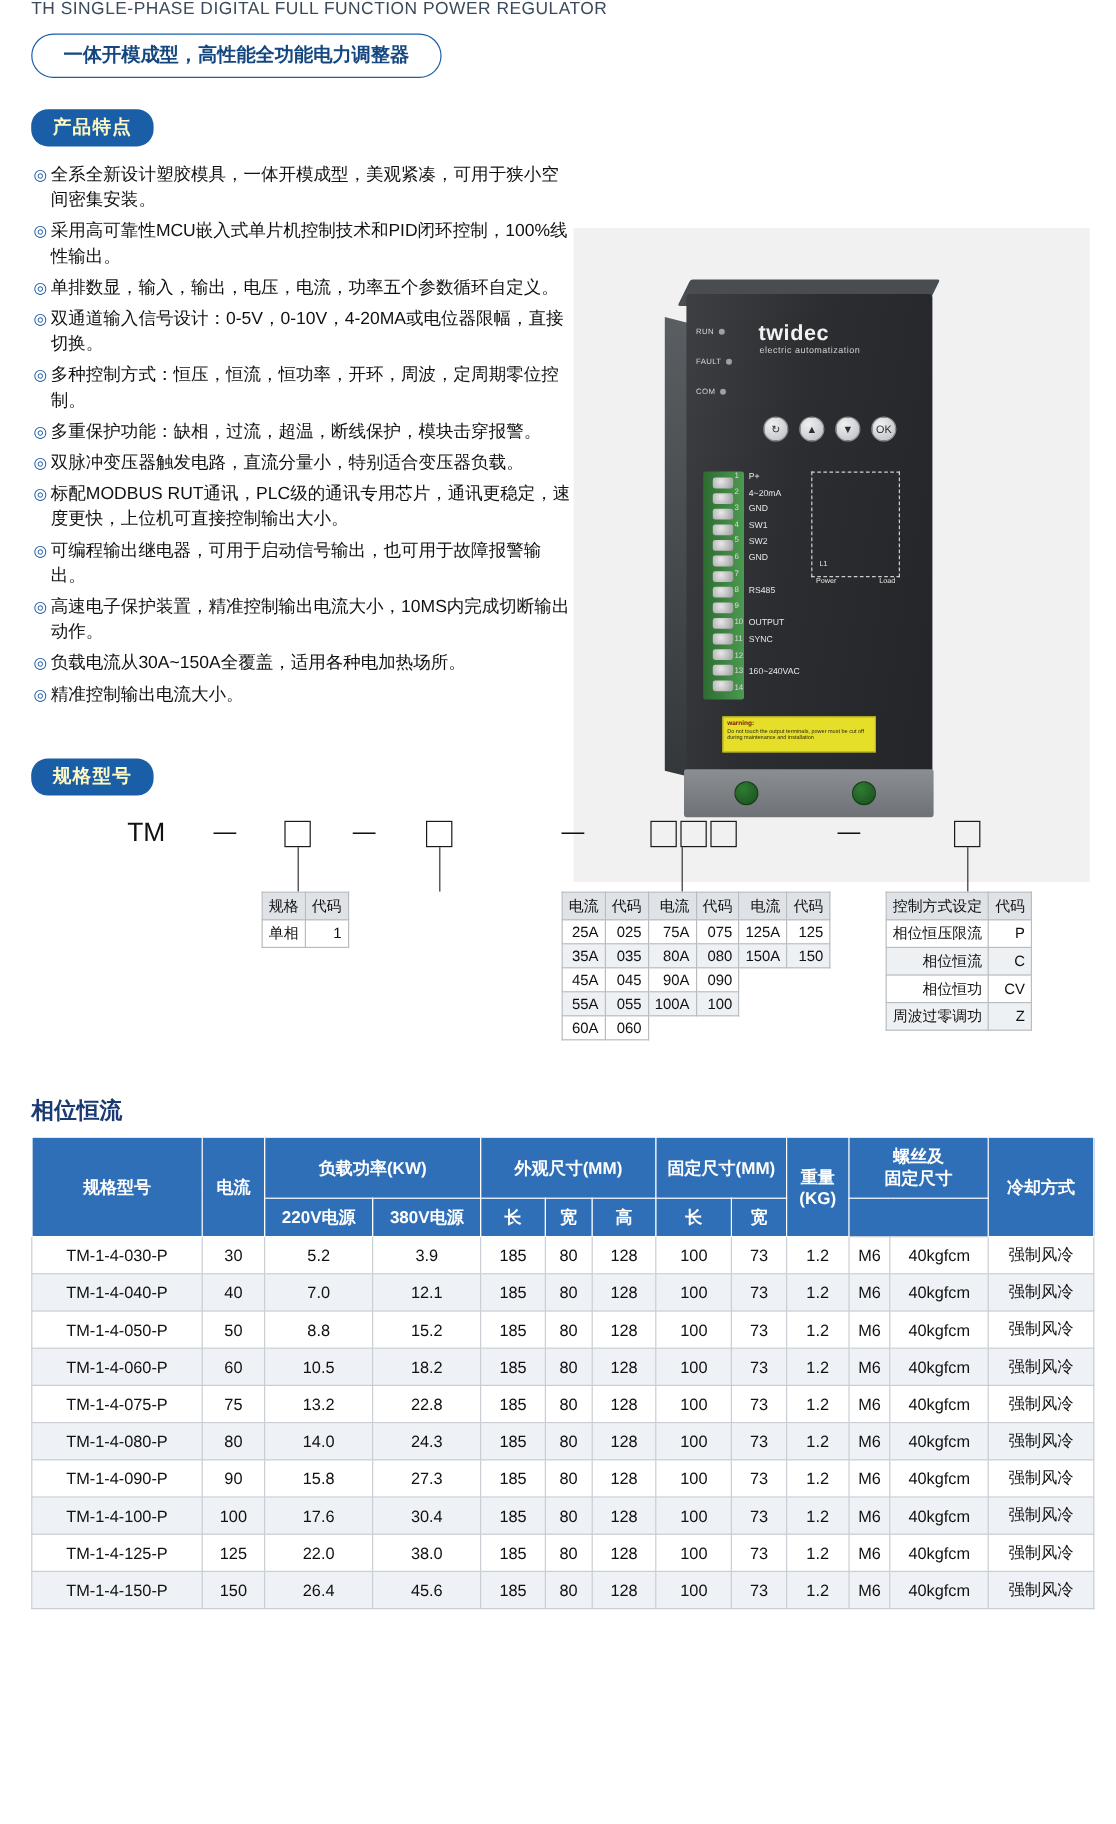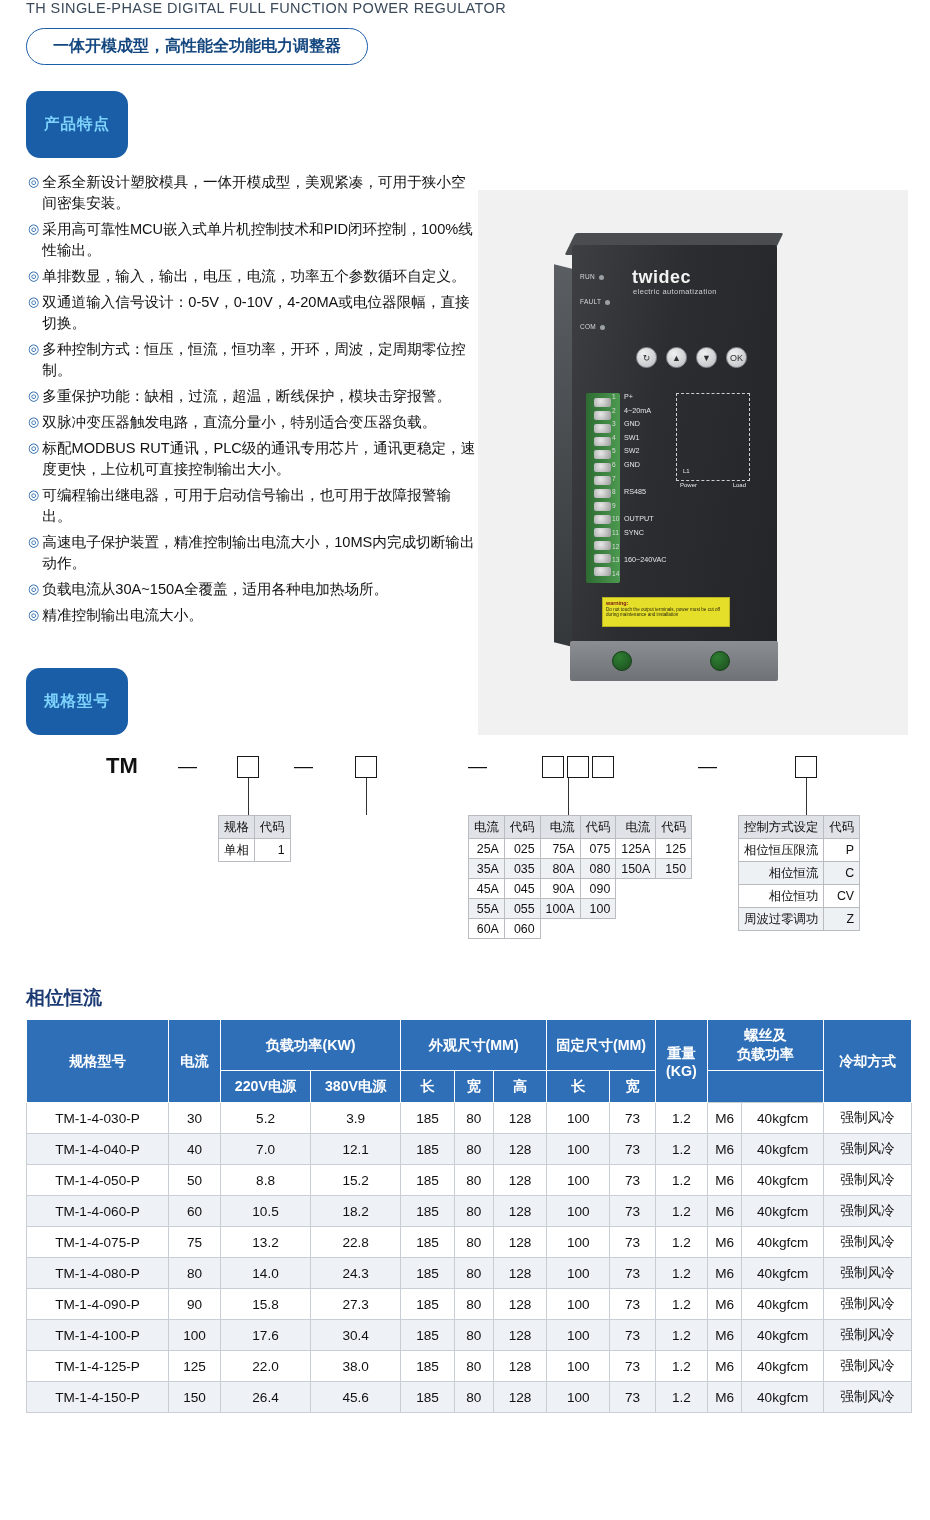--- a/index.html
+++ b/index.html
@@ -37,25 +37,25 @@
     color: #14477f;
     font-size: 16px;
     font-weight: bold;
     margin: 2px 0 0 4px;
   }
 
   
   .sec-tag {
     display: inline-block;
     background: #1b5ea8;
-    color: #7dd3fc;
+    color: #fef9c3;
     font-size: 15.5px;
     font-weight: bold;
     border-radius: 14px;
-    padding: 23px 18px;
+    padding: 5px 18px;
     letter-spacing: 1px;
   }
   .sec-tag-wrap { margin: 26px 0 14px 4px; }
 
   
   .features {
     width: 452px;
     margin-left: 6px;
     font-size: 14.6px;
     line-height: 1.46;
@@ -158,21 +158,21 @@
     border-radius: 2px;
   }
   .foot-screw {
     position:absolute; top:10px; width:20px;height:20px;border-radius:50%;
     background: radial-gradient(circle at 35% 30%,#2e7d32,#1b4d1e);
     border:1px solid #153d17;
   }
 
   
   .model-area { position: relative; margin-left: 6px; height: 230px; }
-  .mdl-tm { position:absolute; left:78px; top:4px; font-size:22px; font-weight:bold; color:#111; }
+  .mdl-tm { position:absolute; left:78px; top:4px; font-size:22px; font-weight:normal; color:#111; }
   .mdl-dash { position:absolute; font-size:19px; color:#111; }
   .mdl-box {
     position:absolute; width:22px; height:22px; border:1.4px solid #1a1a1a;
   }
   .mdl-line { position:absolute; border-left:1px solid #333; }
 
   table.mt { border-collapse: collapse; position: absolute; }
   table.mt td, table.mt th {
     border: 1px solid #b9bcc0;
     font-size: 12.4px;
@@ -489,21 +489,21 @@
       <tr>
         <th rowspan="2" style="width:142px;">规格型号</th>
         <th rowspan="2" style="width:52px;">电流</th>
         <th colspan="2" style="width:186px;">负载功率(KW)</th>
         <th colspan="3" style="width:150px;">外观尺寸(MM)</th>
         <th colspan="2" style="width:112px;">固定尺寸(MM)</th>
         <th rowspan="2" style="width:52px;">
           <span>重量</span><br><span>(KG)</span>
         </th>
         <th colspan="2" style="width:118px;">
-          <span>螺丝及</span><br><span>负载功率</span>
+          <span>螺丝及</span><br><span>固定尺寸</span>
         </th>
         <th rowspan="2" style="width:88px;">冷却方式</th>
       </tr>
       <tr>
         <th>220V电源</th>
         <th>380V电源</th>
         <th>长</th>
         <th>宽</th>
         <th>高</th>
         <th>长</th>

